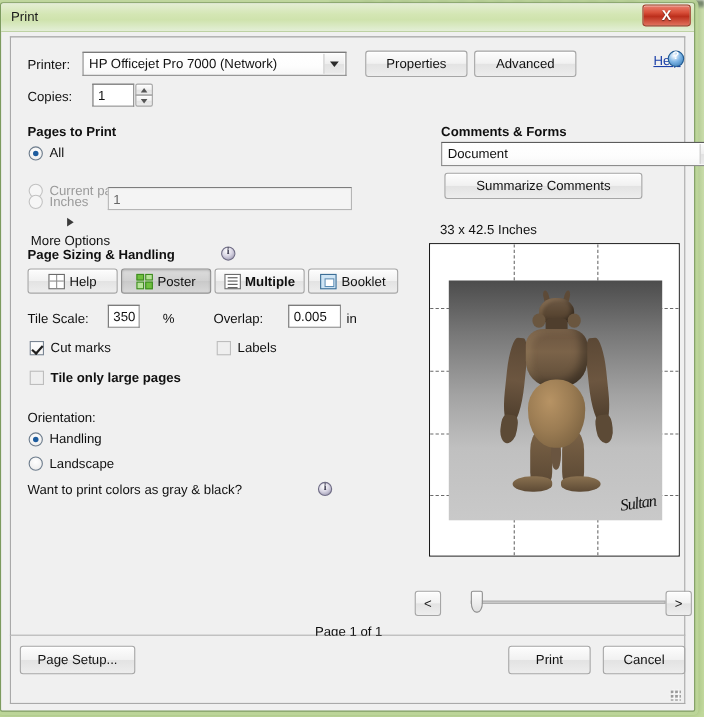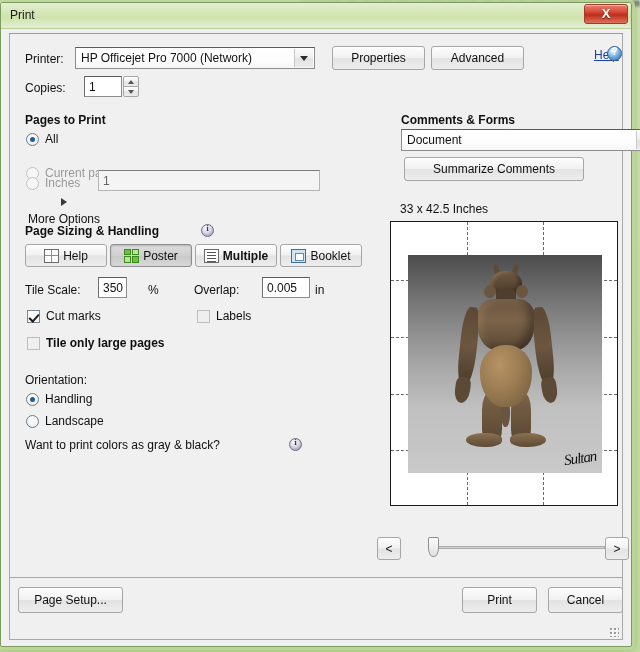--- a/index.html
+++ b/index.html
@@ -502,20 +502,21 @@
     </div>
 
     <div class="btn navbtn" style="left:367px;top:503px;">
       <span>&lt;</span>
     </div>
     <div id="page-slider-track" style="top:512px;"></div>
     <div id="page-slider-thumb" style="top:503px;"></div>
     <div class="btn navbtn" style="left:595px;top:503px;">
       <span>&gt;</span>
     </div>
+    <div class="lbl" style="position:absolute;left:0;right:0;top:533px;text-align:center;width:614px;">Page 1 of 1</div>
   </div>
 
   <div id="footer-area">
     <div class="btn" style="position:absolute;left:8px;top:9px;width:105px;height:26px;">
       <span>Page Setup...</span>
     </div>
     <div class="btn" style="position:absolute;left:452px;top:9px;width:75px;height:26px;">
       <span>Print</span>
     </div>
     <div class="btn" style="position:absolute;left:538px;top:9px;width:75px;height:26px;">

